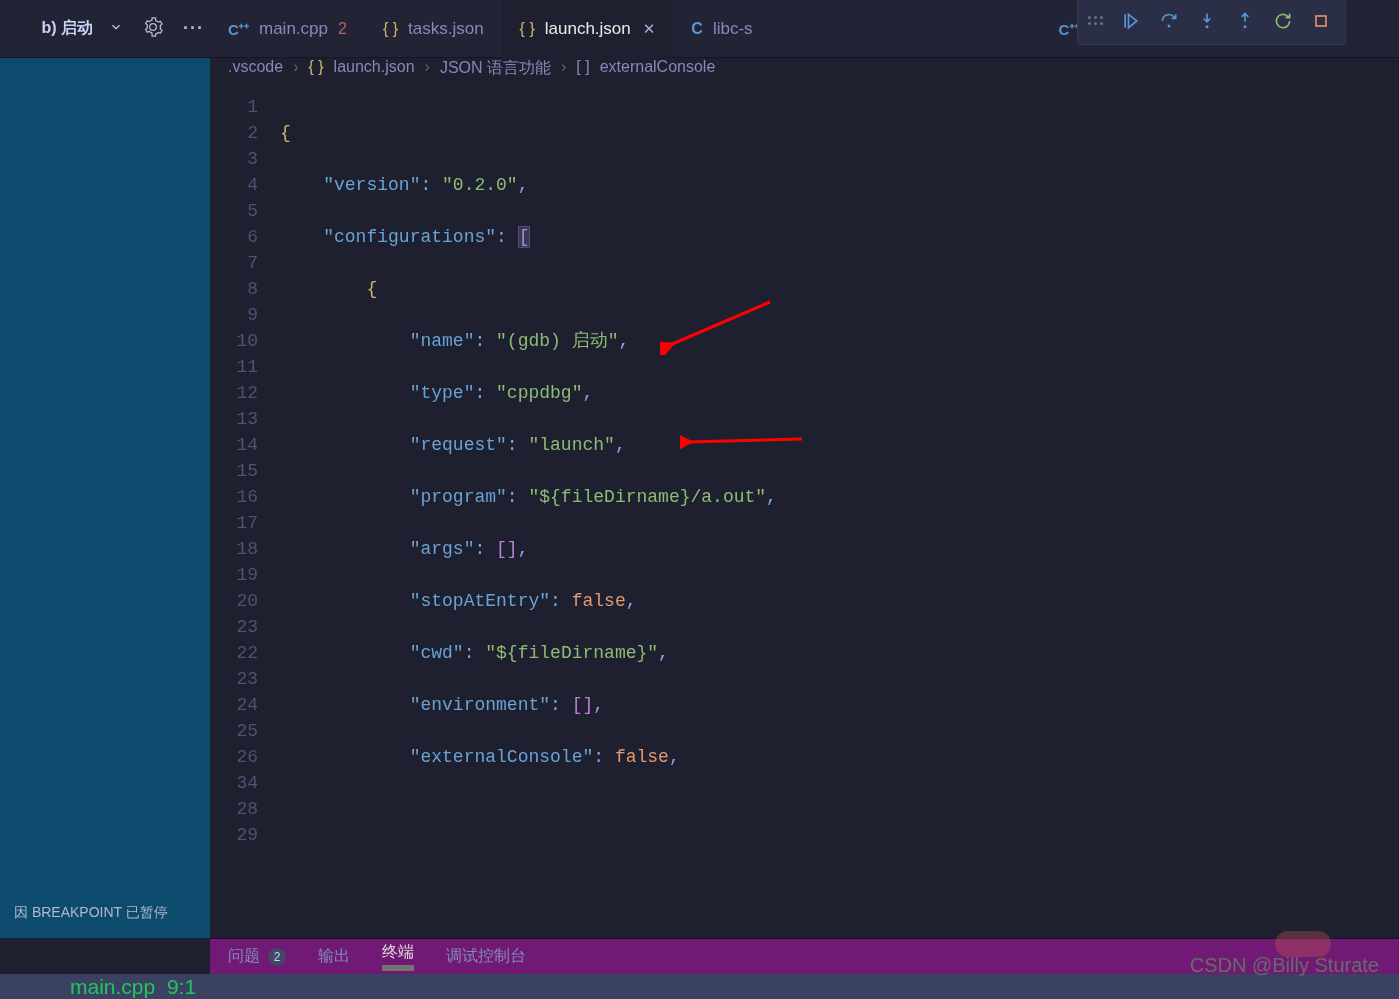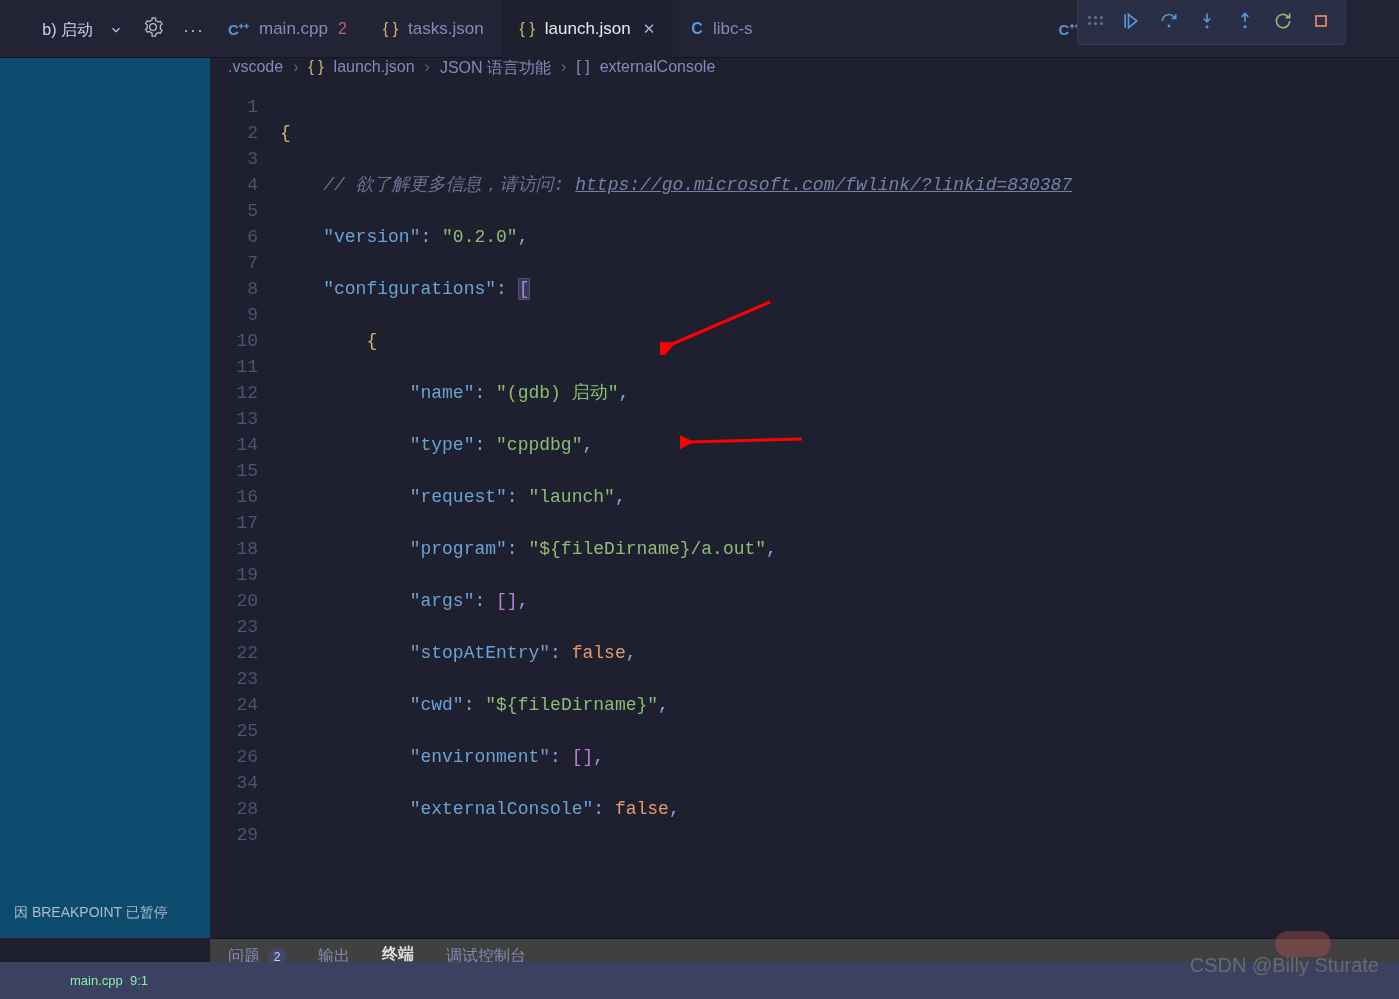--- a/index.html
+++ b/index.html
@@ -15,27 +15,28 @@
 }
 .top-bar {
   display: flex;
   align-items: center;
   height: 58px;
   background: #222436;
   border-bottom: 1px solid #14151e;
 }
 .debug-config {
   display: flex;
-  align-items: flex-end;
+  align-items: center;
   padding: 0 6px 0 0;
   color: #c8d3f5;
   font-size: 16px;
   gap: 20px;
   width: 210px;
   justify-content: flex-end;
+  font-weight: bold;
 }
 .dropdown-icon { margin-left: -4px; }
 .tabs {
   display: flex;
   align-items: stretch;
   height: 58px;
   flex: 1;
   position: relative;
 }
 .tab {
@@ -148,41 +149,41 @@
 .arrow {
   position: absolute;
   pointer-events: none;
 }
 .panel-bottom {
   position: absolute;
   left: 210px;
   right: 0;
   bottom: 25px;
   height: 36px;
-  background: #404040;
+  background: #701a75;
   border-top: 1px solid #14151e;
   display: flex;
   align-items: center;
   padding: 0 18px;
   gap: 32px;
   font-size: 16px;
   color: #828bb8;
 }
 .panel-bottom .tab-item { cursor:pointer; display:flex; align-items:center; gap:8px; }
-.panel-bottom .tab-item.active { color: #dedede; border-bottom: 3px solid #737373; padding-bottom:2px;font-weight:bold; }
+.panel-bottom .tab-item.active { color: #dedede; border-bottom: 6px solid #737373; padding-bottom:2px; }
 .panel-bottom .badge { background:#414868; border-radius:50%; width:18px; height:18px; font-size:12px; display:flex; align-items:center; justify-content:center; color:#c8d3f5;}
 .status-bar {
   position: absolute;
   left: 0; right: 0; bottom: 0;
-  height: 37px;
+  height: 25px;
   background: #3b4261;
   display:flex;
   align-items:center;
-  color:#86efac;
-  font-size:13px;
+  color:#22c55e;
+  font-size:21px;
 }
 .status-bar .status-item { padding:0 10px; margin-left: 60px;}
 .watermark {
   position:absolute;
   right: 20px;
   bottom: 22px;
   font-size:20px;
   color:#6a6a6a;
   font-family: sans-serif;
 }
@@ -333,21 +334,20 @@
         <div>23</div>
         <div>24</div>
         <div>25</div>
       <div>26</div>
         <div>34</div>
         <div>28</div>
         <div>29</div>
     </div>
     <div class="code">
 <div><span class="t-brace">{</span></div>
-<div>    <span class="t-comment">// 欲了解更多信息，请访问: </span><span class="t-url">https://go.microsoft.com/fwlink/?linkid=830387</span></div>
 <div>    <span class="t-key">"version"</span><span class="t-punc">:</span> <span class="t-str">"0.2.0"</span><span class="t-punc">,</span></div>
 <div>    <span class="t-key">"configurations"</span><span class="t-punc">:</span> <span class="t-brace2 t-high">[</span></div>
 <div>        <span class="t-brace">{</span></div>
 <div>            <span class="t-key">"name"</span><span class="t-punc">:</span> <span class="t-str">"(gdb) 启动"</span><span class="t-punc">,</span></div>
 <div>            <span class="t-key">"type"</span><span class="t-punc">:</span> <span class="t-str">"cppdbg"</span><span class="t-punc">,</span></div>
 <div>            <span class="t-key">"request"</span><span class="t-punc">:</span> <span class="t-str">"launch"</span><span class="t-punc">,</span></div>
 <div>            <span class="t-key">"program"</span><span class="t-punc">:</span> <span class="t-str">"${fileDirname}/a.out"</span><span class="t-punc">,</span></div>
 <div>            <span class="t-key">"args"</span><span class="t-punc">:</span> <span class="t-brace2">[]</span><span class="t-punc">,</span></div>
 <div>            <span class="t-key">"stopAtEntry"</span><span class="t-punc">:</span> <span class="t-bool">false</span><span class="t-punc">,</span></div>
 <div>            <span class="t-key">"cwd"</span><span class="t-punc">:</span> <span class="t-str">"${fileDirname}"</span><span class="t-punc">,</span></div>

